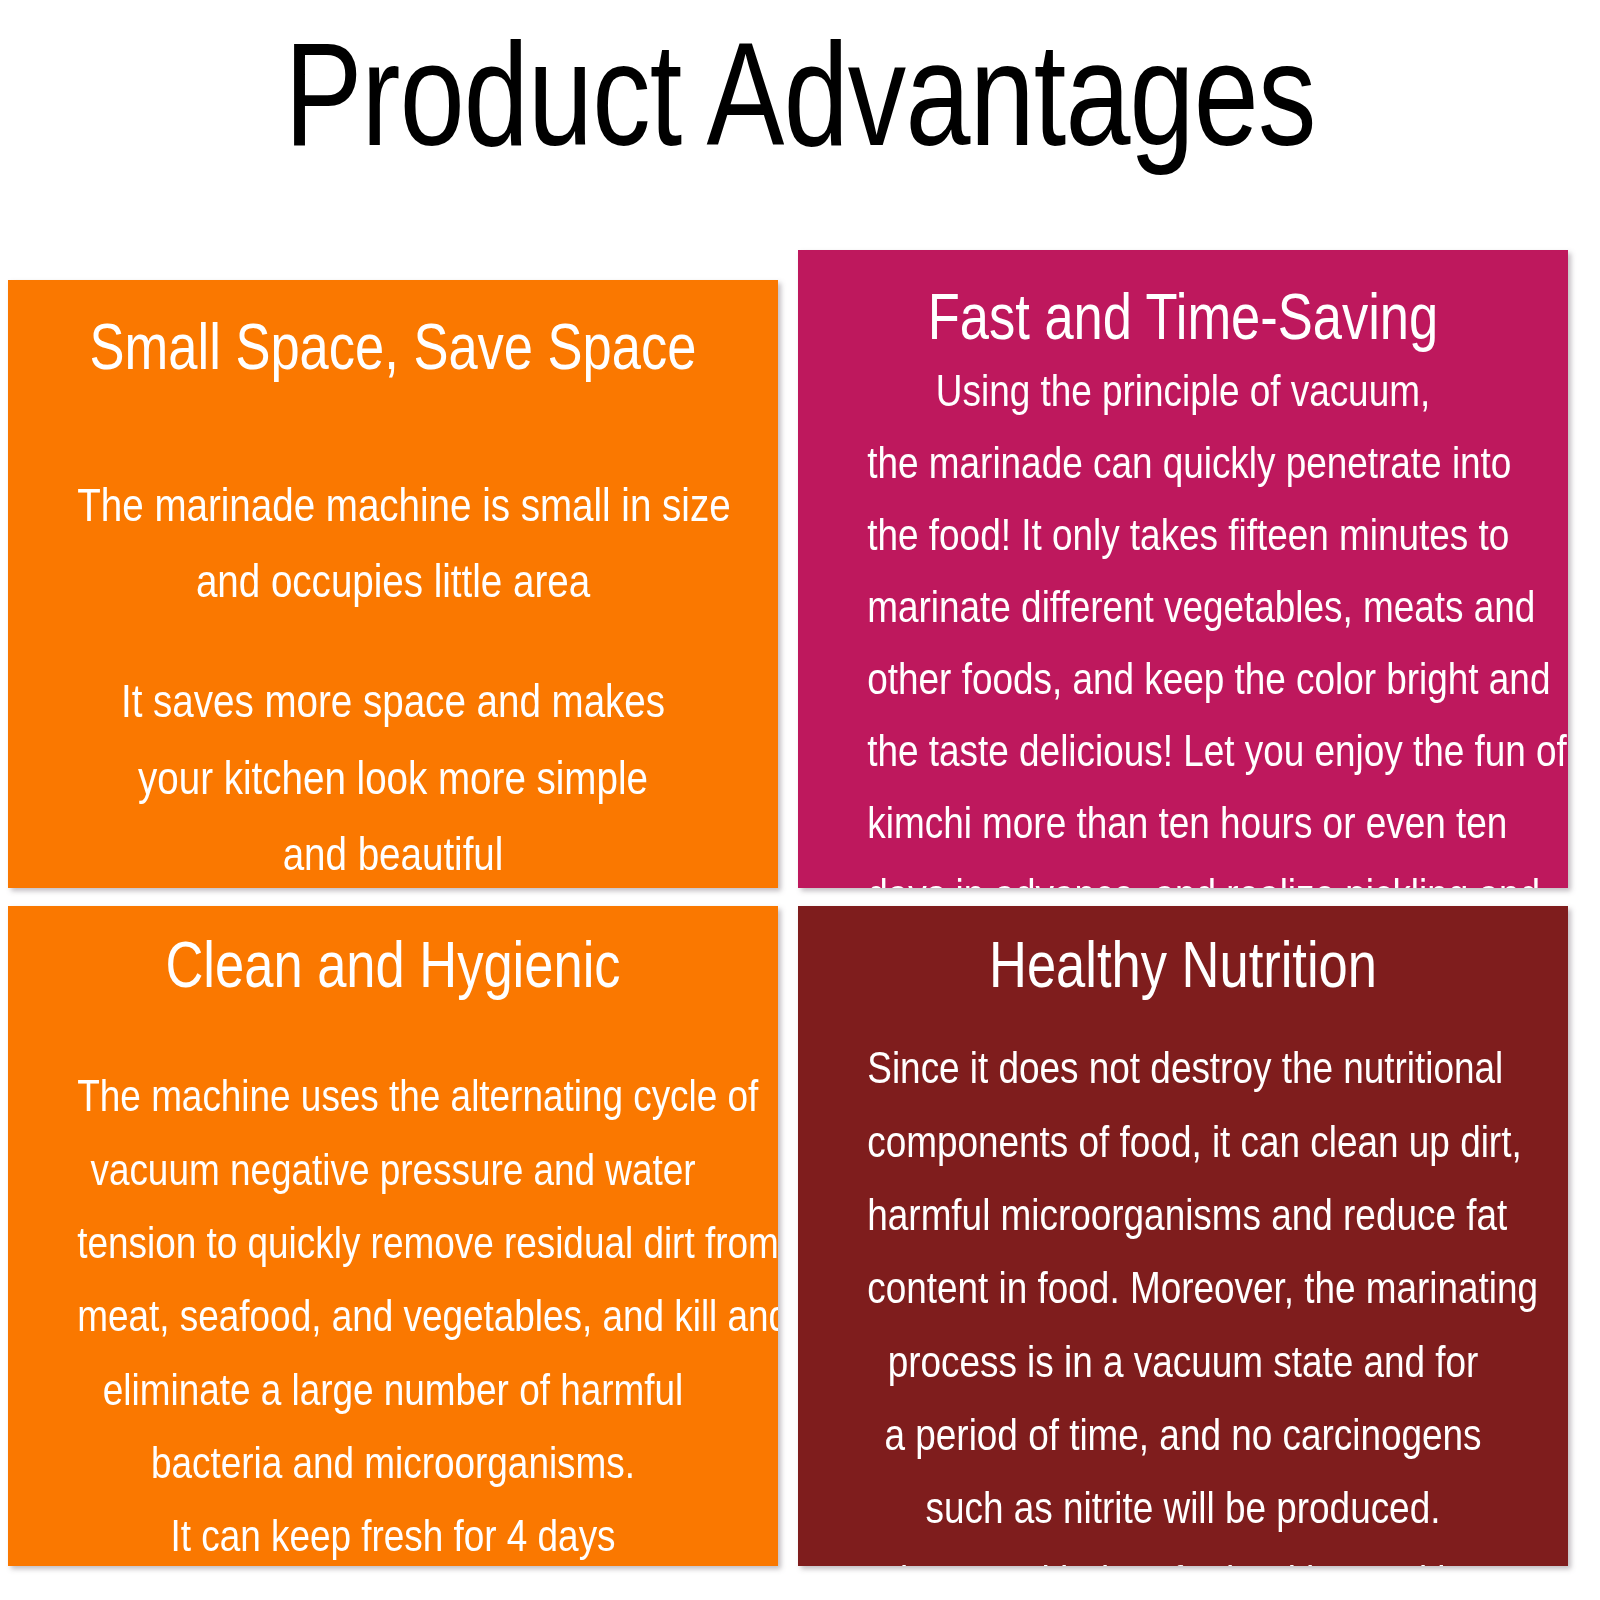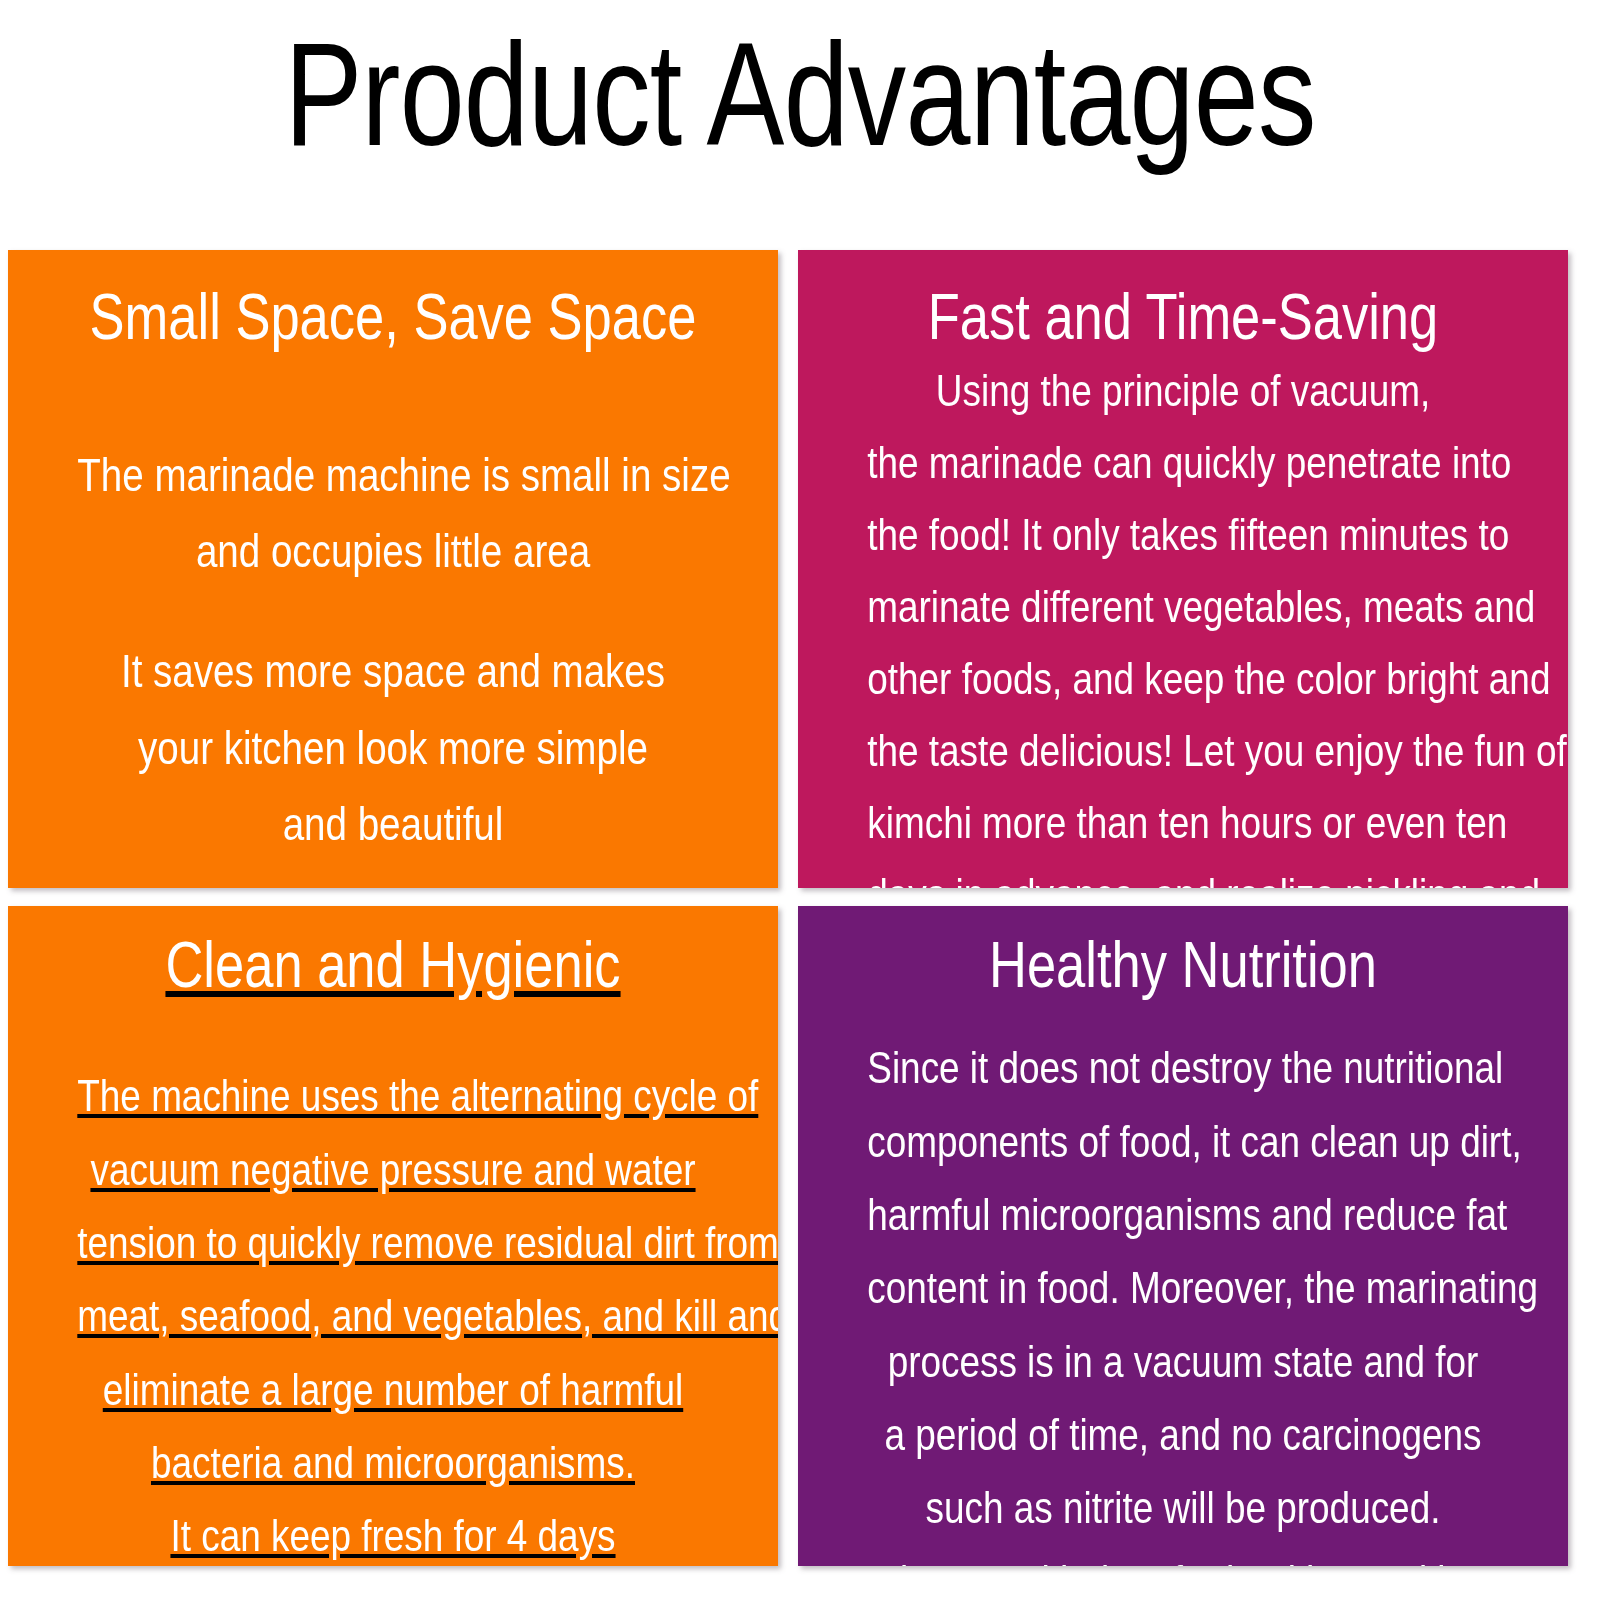--- a/index.html
+++ b/index.html
@@ -105,21 +105,21 @@
 </style>
 </head>
 <body style="background: rgb(255, 255, 255);">
 
 <div class="slide">
 
   <div class="page-title" style="color: rgb(0, 0, 0);">Product Advantages</div>
 
   <div class="grid">
 
-    <div class="panel p1" style="background: rgb(250, 120, 0);">
+    <div class="panel p1" style="background: rgb(250, 120, 0); margin-top: 30px;">
       <div class="panel-heading">Small Space, Save Space</div>
       <div class="panel-body">
         <div class="para">
           <div>The marinade machine is small in size</div>
           <div>and occupies little area</div>
         </div>
         <span class="gap"></span>
         <div class="para">
           <div>It saves more space and makes</div>
           <div>your kitchen look more simple</div>
@@ -138,36 +138,36 @@
           <div>marinate different vegetables, meats and</div>
           <div>other foods, and keep the color bright and</div>
           <div>the taste delicious! Let you enjoy the fun of</div>
           <div>kimchi more than ten hours or even ten</div>
           <div>days in advance, and realize pickling and</div>
 
         </div>
       </div>
     </div>
 
-    <div class="panel p3" style="background: rgb(250, 120, 0); text-decoration: underline;">
+    <div class="panel p3" style="background: rgb(250, 120, 0);">
       <div class="panel-heading">Clean and Hygienic</div>
       <div class="panel-body">
         <div class="para">
           <div>The machine uses the alternating cycle of</div>
           <div>vacuum negative pressure and water</div>
           <div>tension to quickly remove residual dirt from</div>
           <div>meat, seafood, and vegetables, and kill and</div>
           <div>eliminate a large number of harmful</div>
           <div>bacteria and microorganisms.</div>
           <div>It can keep fresh for 4 days</div>
         </div>
       </div>
     </div>
 
-    <div class="panel p4" style="background: #701a75;">
+    <div class="panel p4" style="background: #7f1d1d;">
       <div class="panel-heading">Healthy Nutrition</div>
       <div class="panel-body">
         <div class="para">
           <div>Since it does not destroy the nutritional</div>
           <div>components of food, it can clean up dirt,</div>
           <div>harmful microorganisms and reduce fat</div>
           <div>content in food. Moreover, the marinating</div>
           <div>process is in a vacuum state and for</div>
           <div>a period of time, and no carcinogens</div>
           <div>such as nitrite will be produced.</div>

